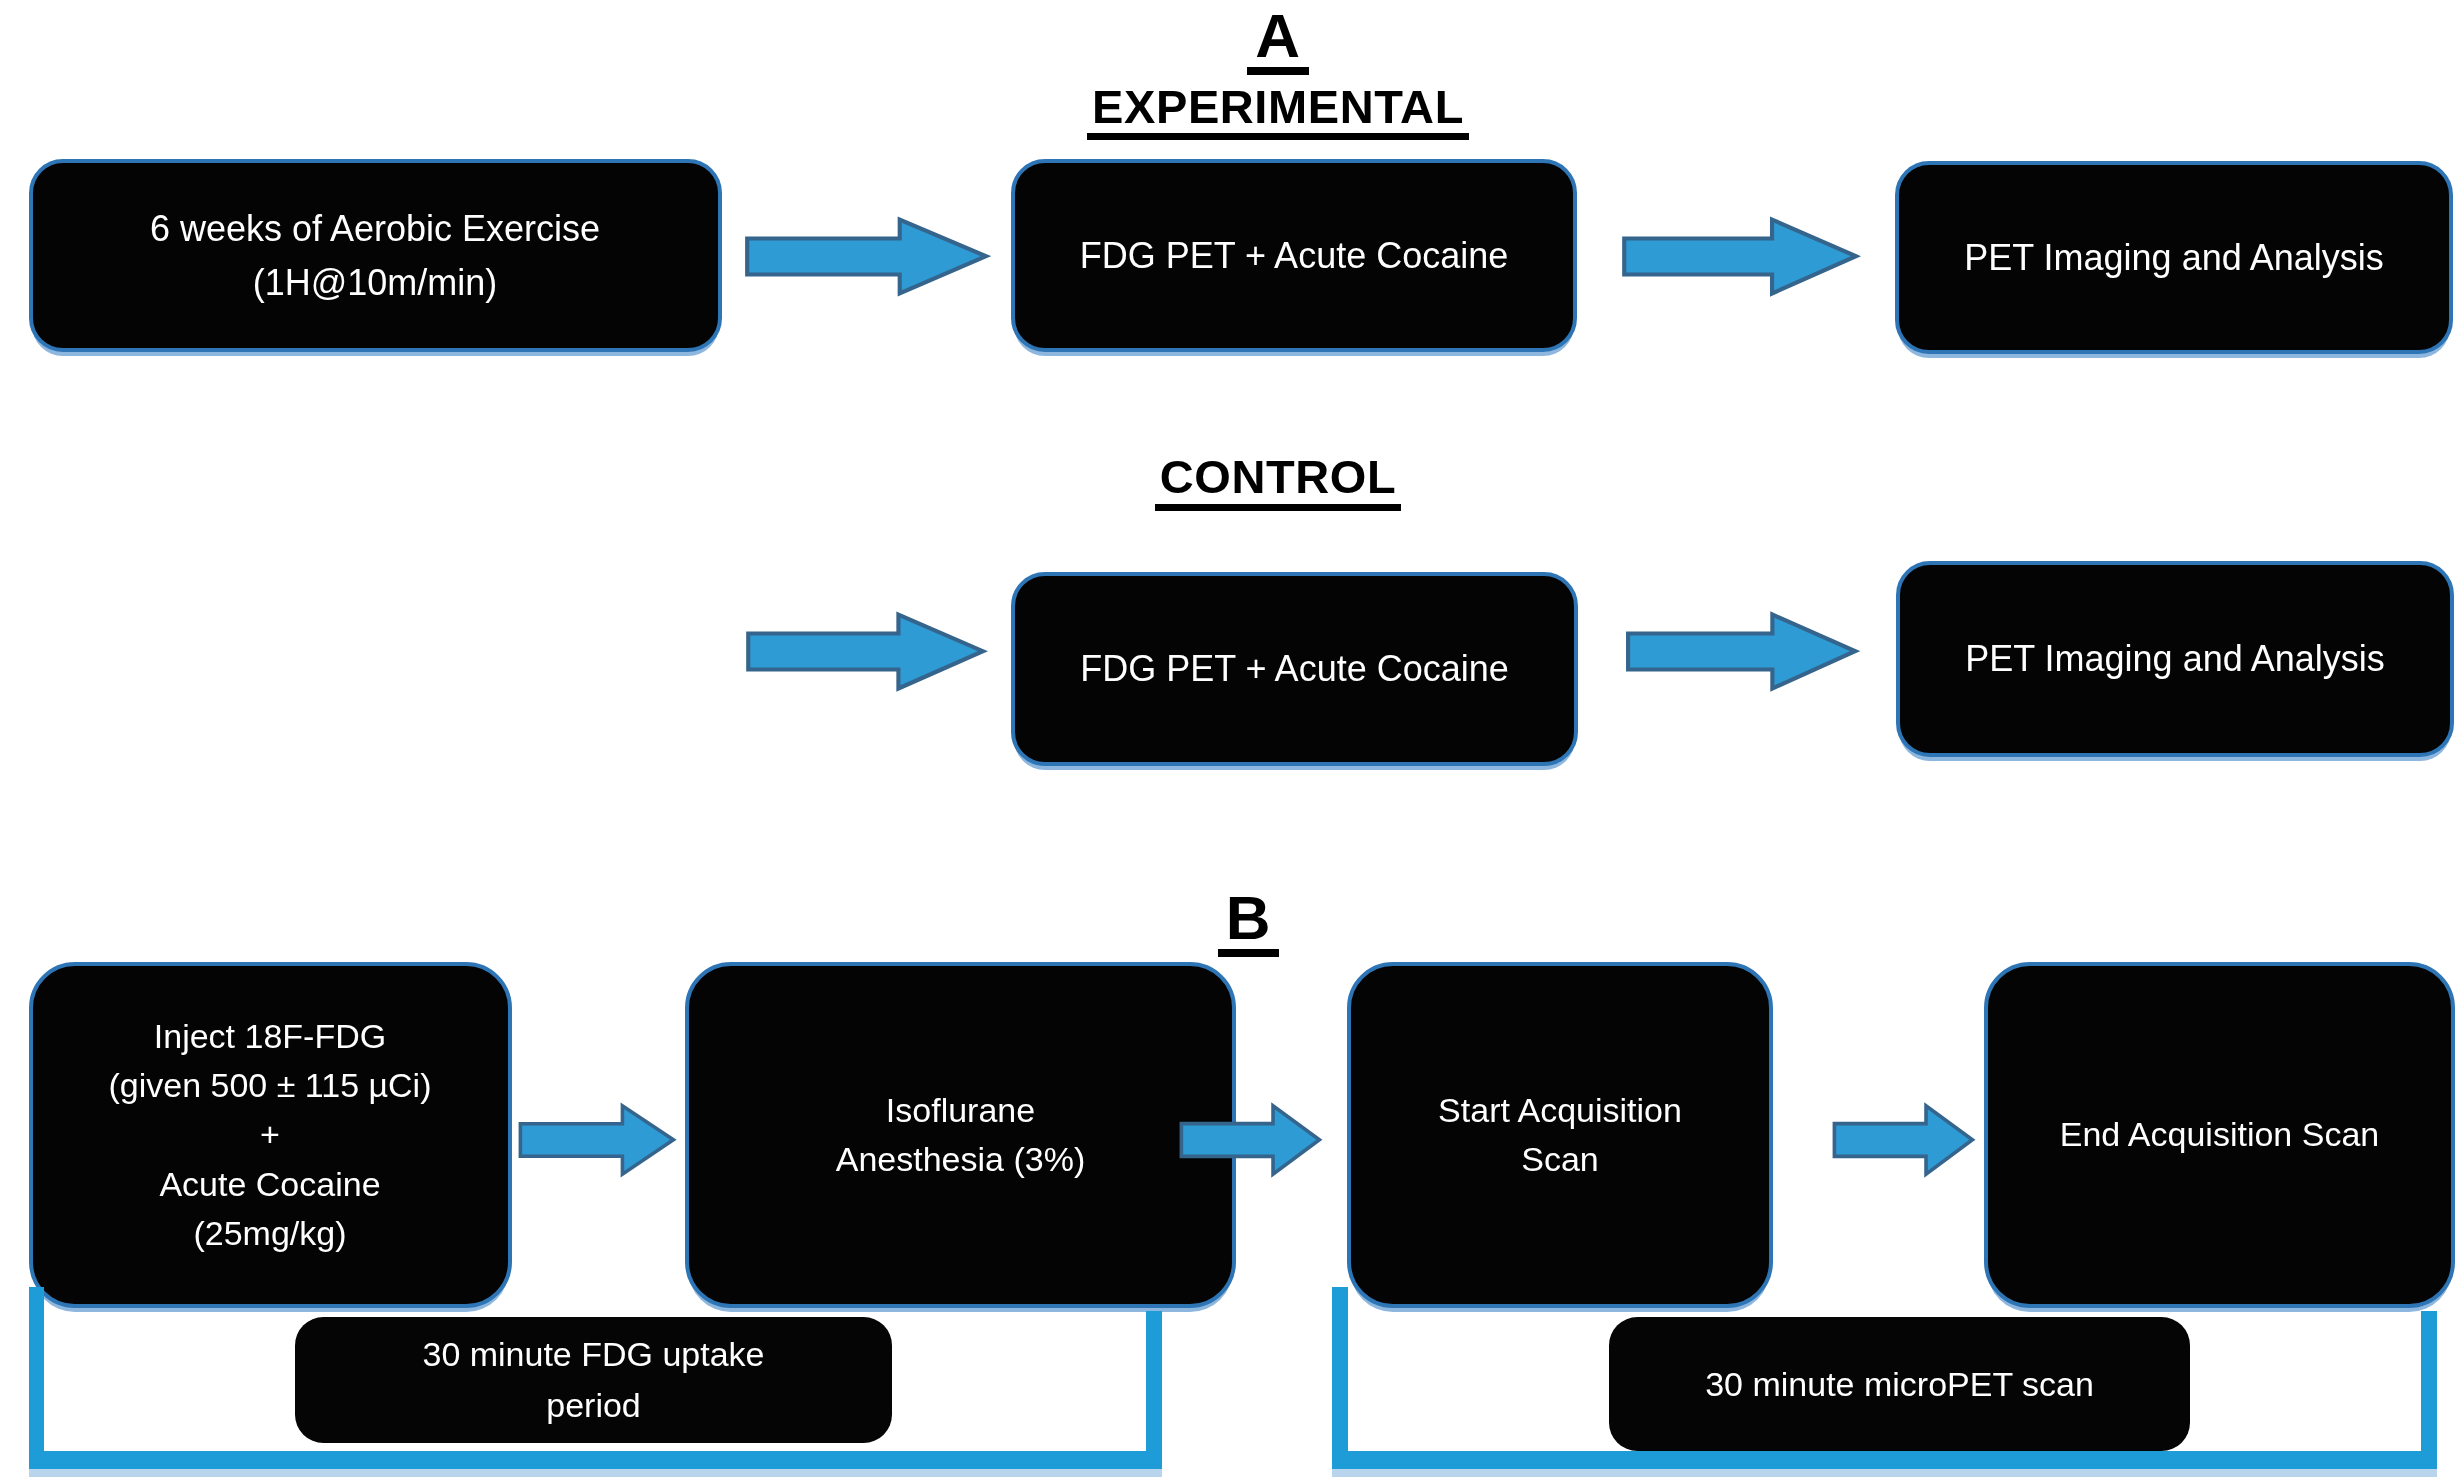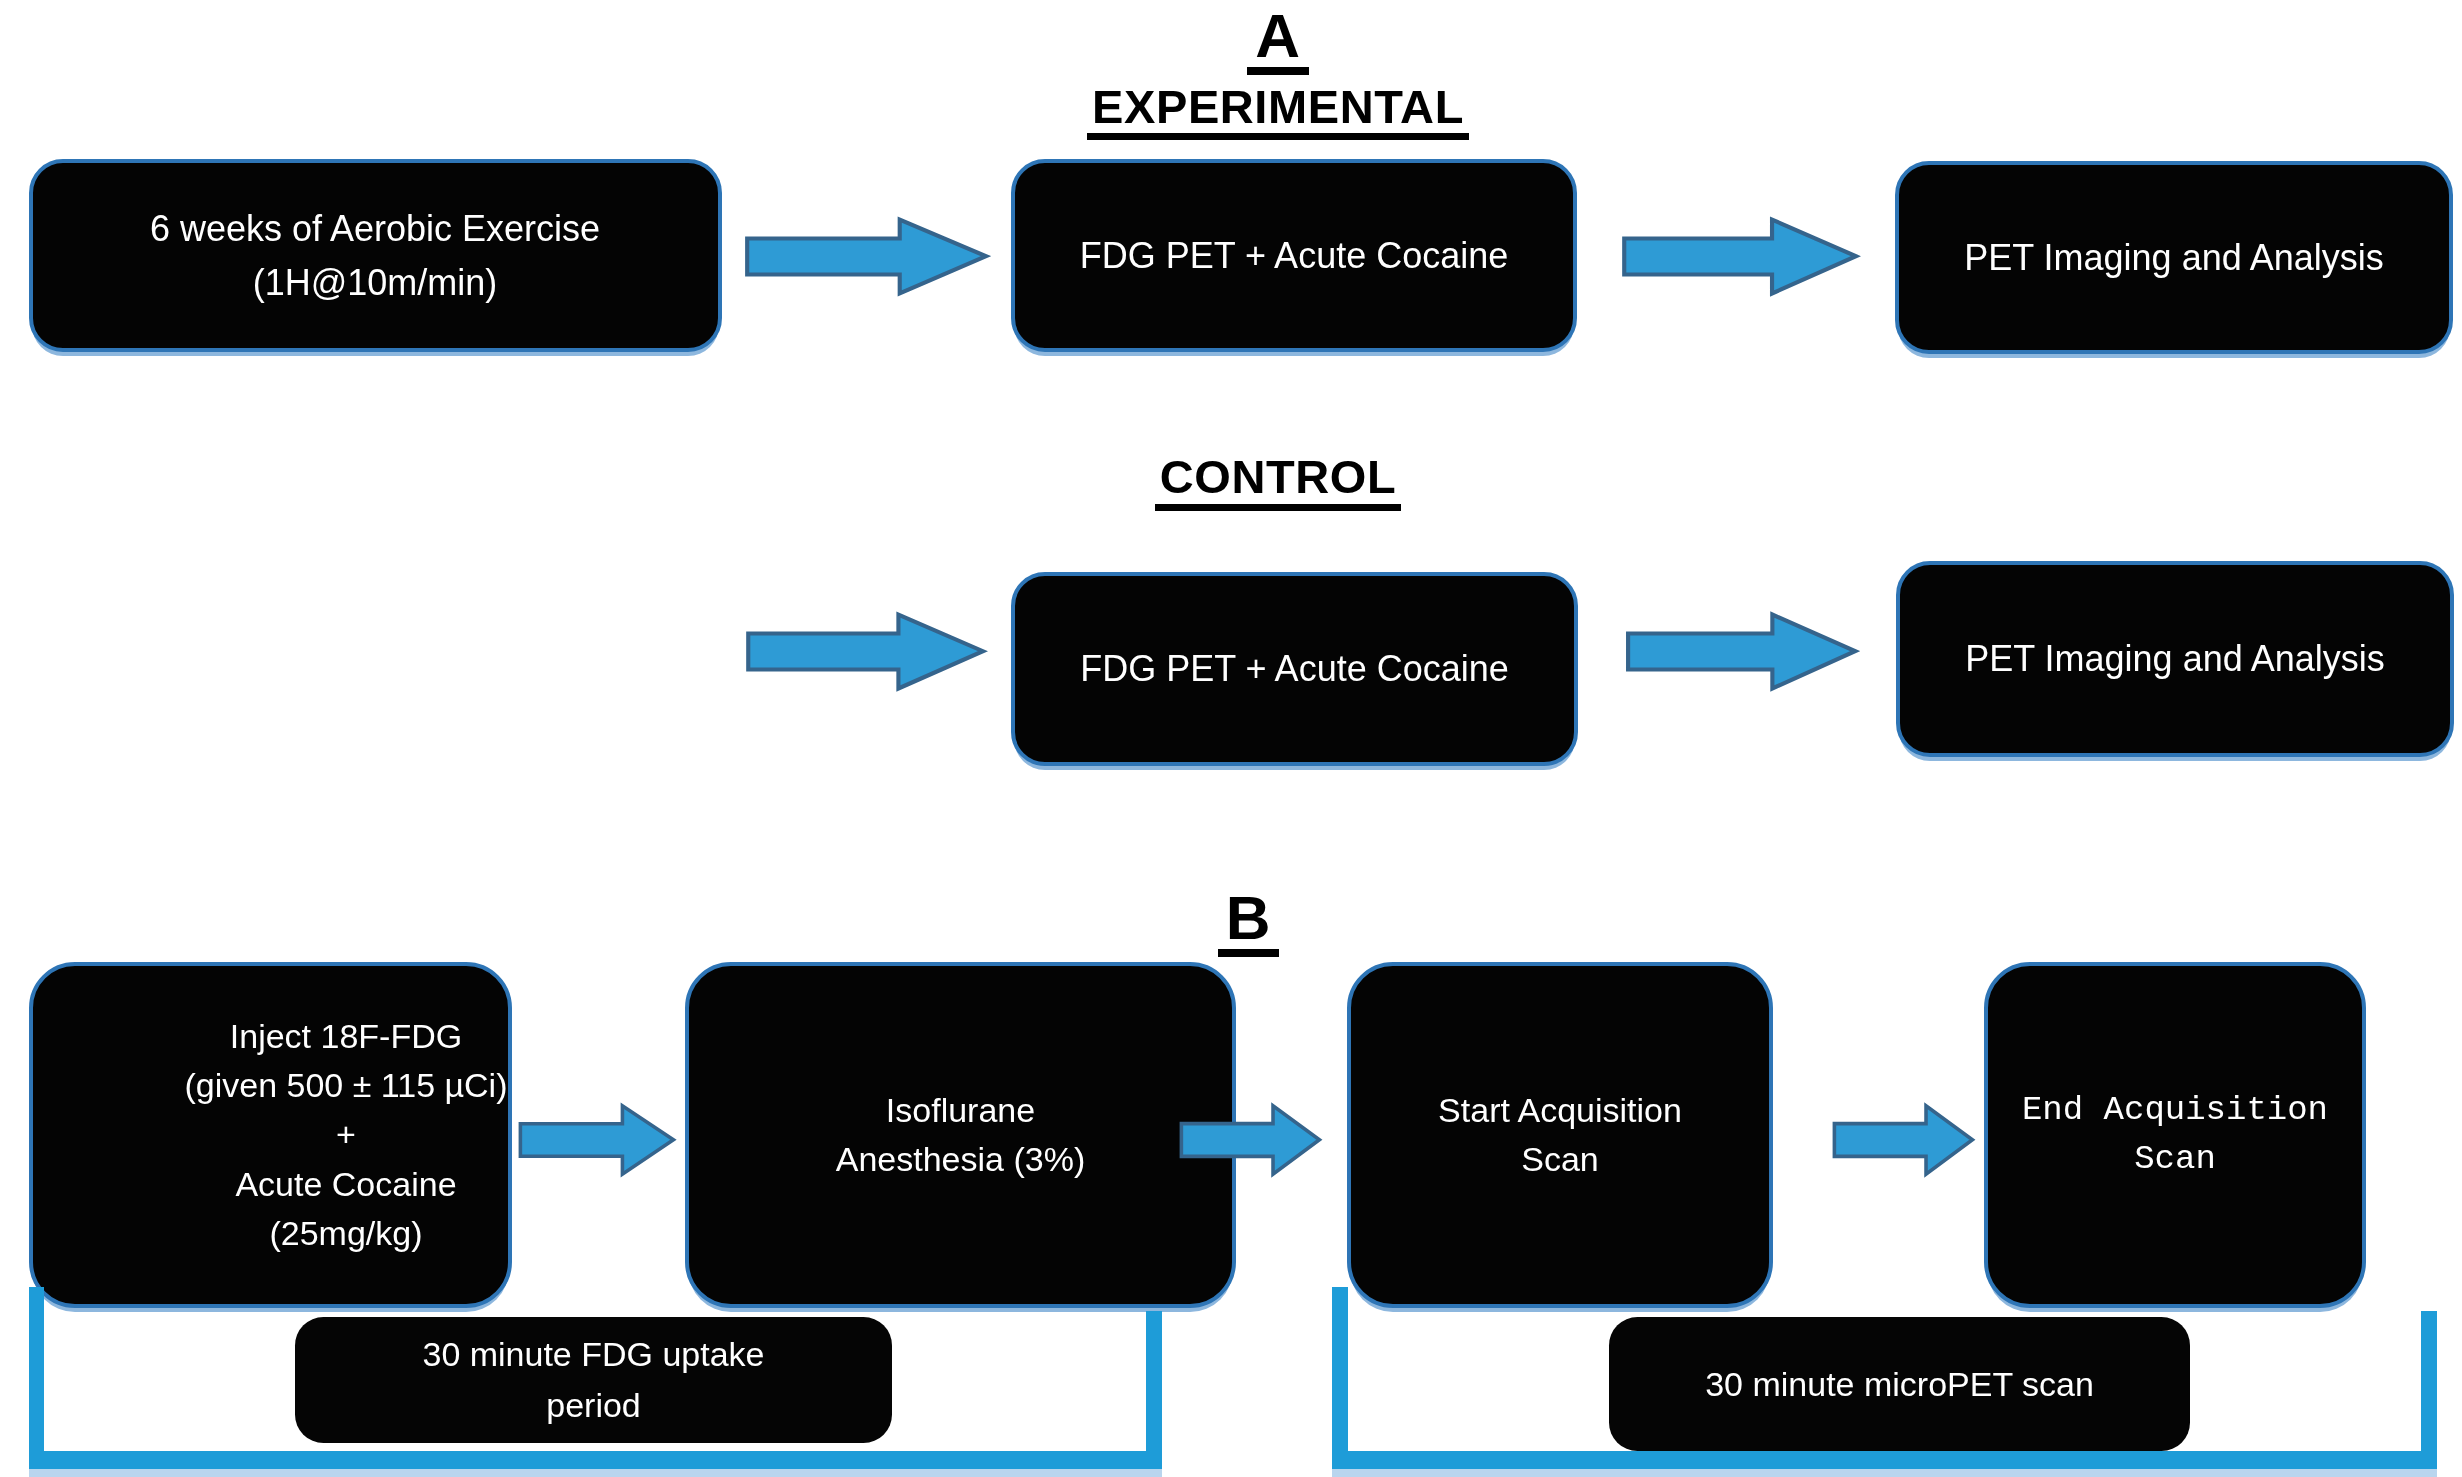--- a/index.html
+++ b/index.html
@@ -74,21 +74,21 @@
     <polygon points="4,38 248,38 248,6 388,68 248,131 248,99 4,99" fill="#2E9BD5" stroke="#35648C" stroke-width="7" stroke-linejoin="miter"></polygon>
   </svg>
   <div class="fbox" style="left:1896px;top:561px;width:558px;height:196px;">
     <span>PET Imaging and Analysis</span>
   </div>
 
   <div class="title-block" style="left:862px;top:886px;width:773px;">
     <span class="big-label">B</span>
   </div>
 
-  <div class="fbox bstep" style="left:28.5px;top:962px;width:483px;height:346px;justify-content:flex-end;">
+  <div class="fbox bstep" style="left:28.5px;top:962px;width:483px;height:346px;">
     <span>Inject 18F-FDG
 (given 500 ± 115 µCi)
 +
 Acute Cocaine
 (25mg/kg)</span>
   </div>
   <svg class="arrow" style="left:518px;top:1102px;" width="159" height="76" viewBox="0 0 268 127">
     <polygon points="4,36 176,36 176,6 262,63 176,121 176,91 4,91" fill="#2E9BD5" stroke="#35648C" stroke-width="6" stroke-linejoin="miter"></polygon>
   </svg>
   <div class="fbox bstep" style="left:685px;top:962px;width:551px;height:346px;">
@@ -98,21 +98,21 @@
   <svg class="arrow" style="left:1179px;top:1102px;" width="144" height="76" viewBox="0 0 242 127">
     <polygon points="4,36 158,36 158,6 236,63 158,121 158,91 4,91" fill="#2E9BD5" stroke="#35648C" stroke-width="6" stroke-linejoin="miter"></polygon>
   </svg>
   <div class="fbox bstep" style="left:1347px;top:962px;width:426px;height:346px;">
     <span>Start Acquisition
 Scan</span>
   </div>
   <svg class="arrow" style="left:1832px;top:1102px;" width="144" height="76" viewBox="0 0 242 127">
     <polygon points="4,36 158,36 158,6 236,63 158,121 158,91 4,91" fill="#2E9BD5" stroke="#35648C" stroke-width="6" stroke-linejoin="miter"></polygon>
   </svg>
-  <div class="fbox bstep" style="left:1984px;top:962px;width:382px;height:346px;font-family:Liberation Mono, monospace;">
+  <div class="fbox bstep" style="left:1984px;top:962px;width:471px;height:346px;">
     <span>End Acquisition Scan</span>
   </div>
 
   <div class="bracket" style="left:28.5px;top:1287px;width:15.5px;height:183px;"></div>
   <div class="bracket" style="left:1146px;top:1311px;width:15.5px;height:159px;"></div>
   <div class="bracket bracket-bar" style="left:28.5px;top:1451px;width:1133px;height:18px;"></div>
   <div class="lbox" style="left:295px;top:1317px;width:597px;height:126px;">
     <span>30 minute FDG uptake
 period</span>
   </div>

